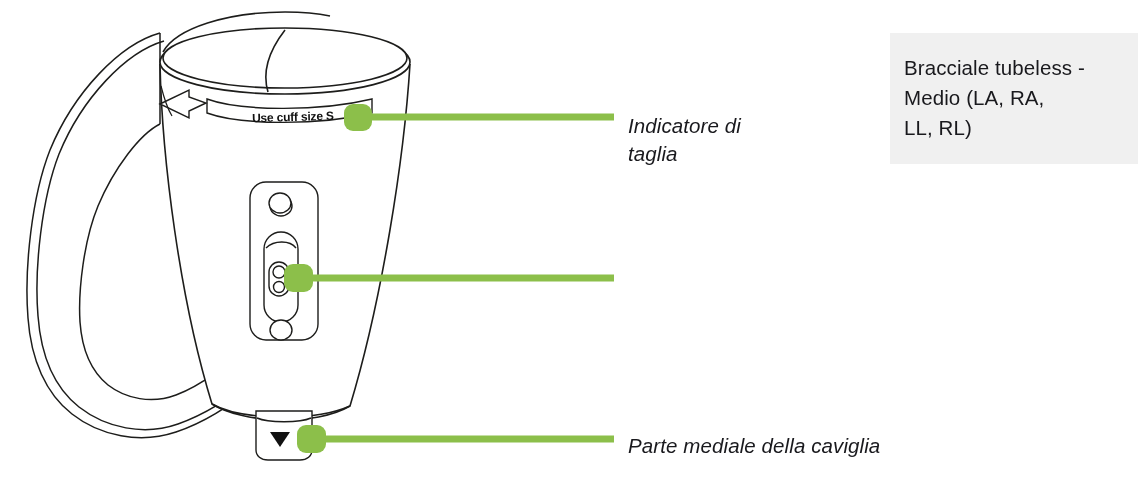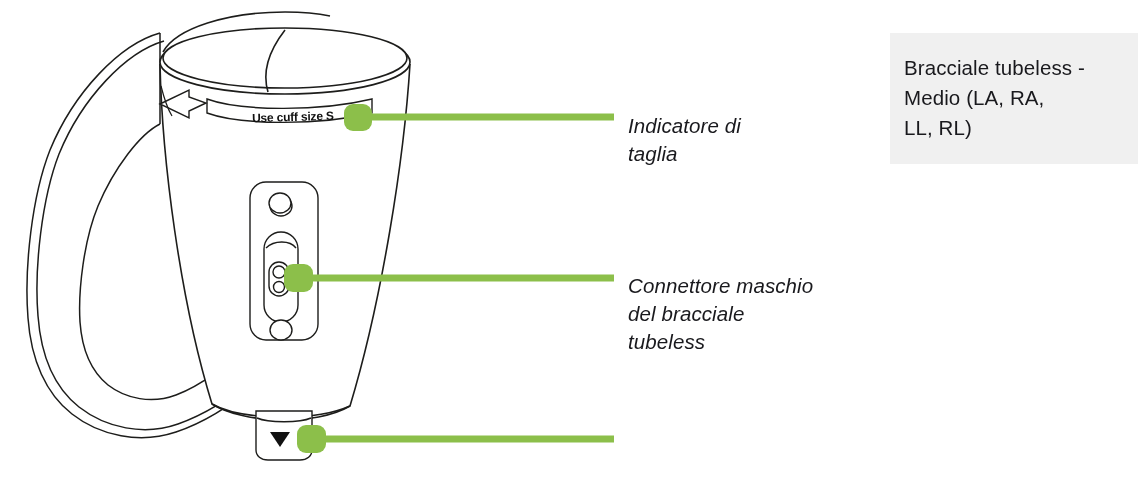--- a/index.html
+++ b/index.html
@@ -155,24 +155,22 @@
       <rect x="297" y="425" width="29" height="28" rx="9" ry="9"></rect>
     </g>
 
   </svg>
 
   <div id="cuff-size-text" class="cuff-label-text">Use cuff size S</div>
 
   <div id="callout-label-size" class="callout-text">Indicatore di
 taglia</div>
 
-  <div id="callout-label-connector" class="callout-text">Connettore maschio
-del bracciale
-tubeless</div>
 
+  <div id="callout-label-ankle" class="callout-text">Parte mediale della caviglia</div>
 
   <div id="info-box">
     <div id="info-box-text">Bracciale tubeless -
 Medio (LA, RA,
 LL, RL)</div>
   </div>
 
 </div>
 
 </body></html>

